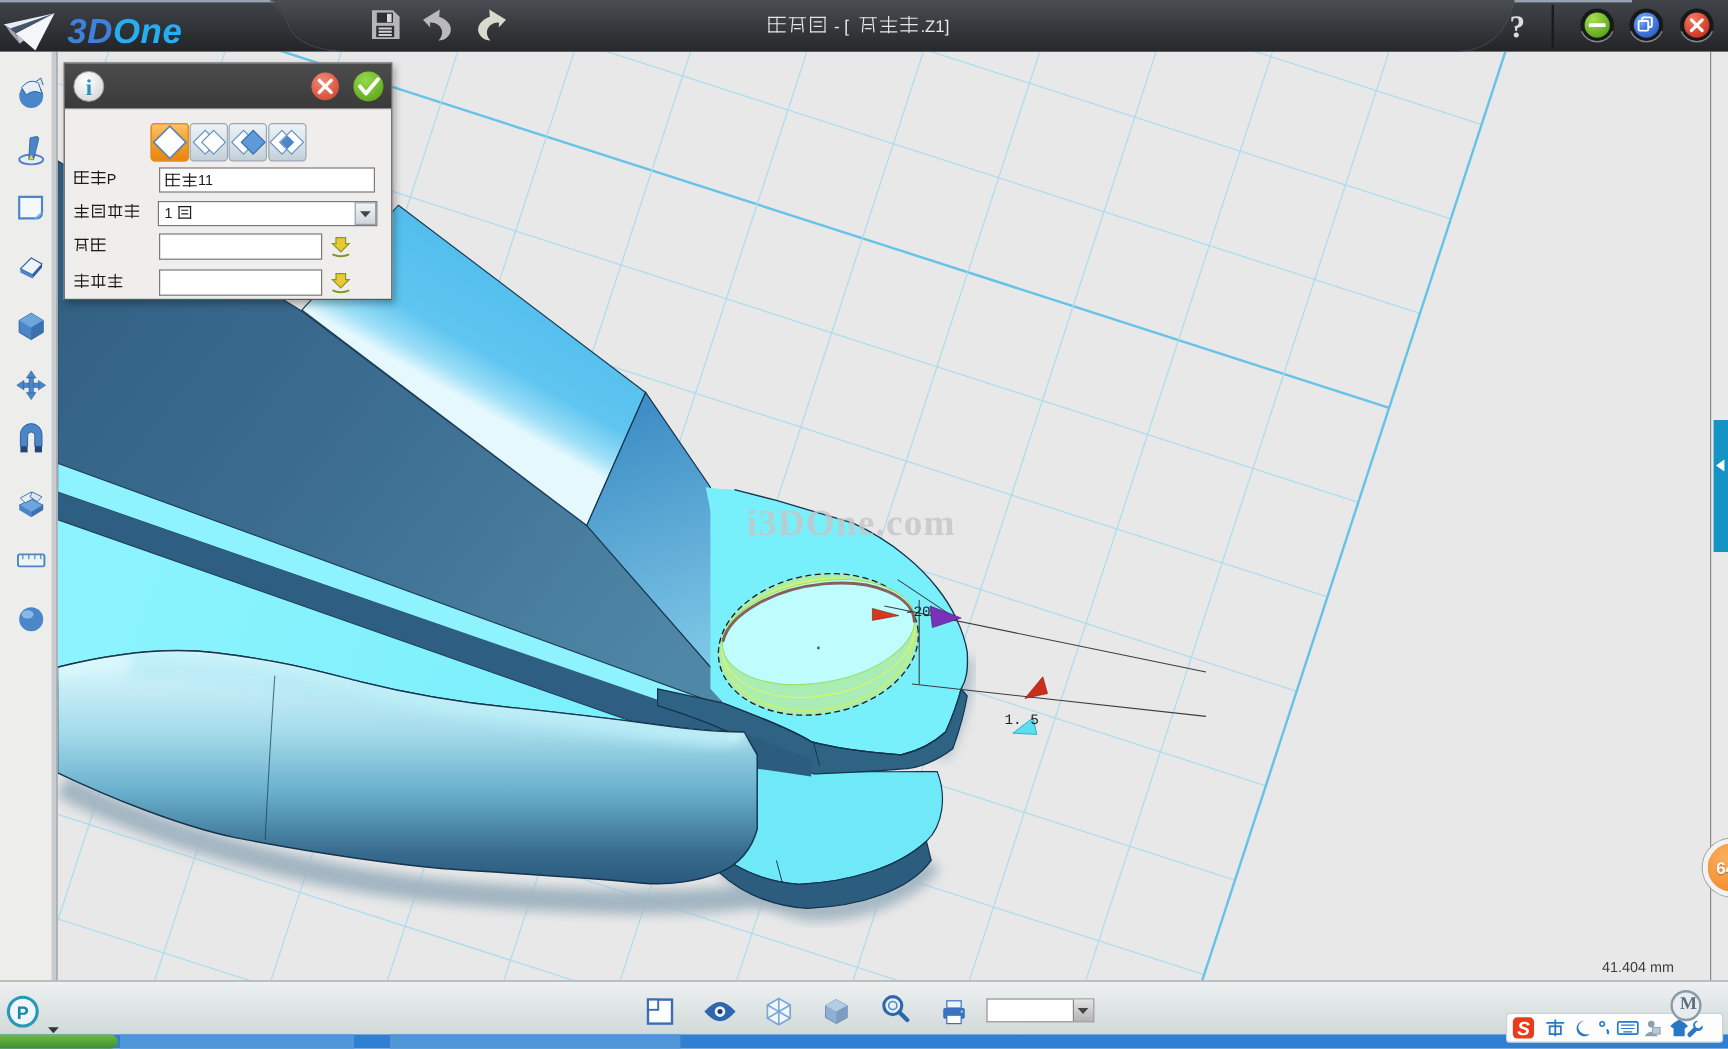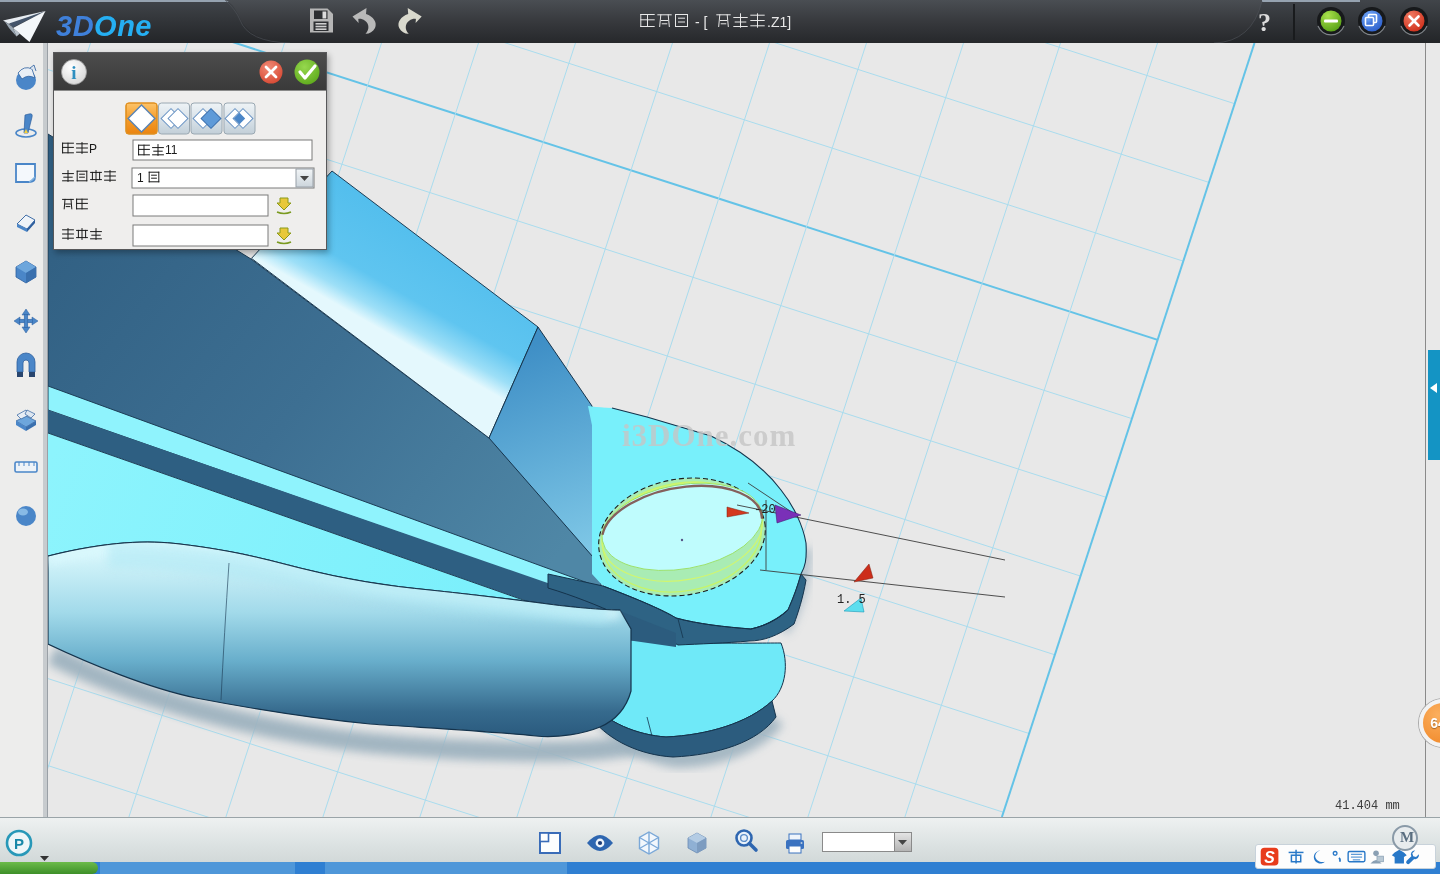--- a/index.html
+++ b/index.html
@@ -507,21 +507,21 @@
           <rect x="-6" y="3" width="12" height="7" fill="#fdfdfd" stroke="#3a72c0" stroke-width="1"></rect>
           <circle cx="6.5" cy="0" r="1" fill="#bcd"></circle>
         </g>
       </g>
     </svg>
     <div class="abs" style="left:822px;top:832px;width:90px;height:20px;background:#fff;border:1px solid #8a8a8a"></div>
     <div class="abs" style="left:894px;top:833px;width:17px;height:18px;background:linear-gradient(#e4e4e4,#b4b4b4);border-left:1px solid #888"></div>
     <svg class="abs" style="left:894px;top:833px" width="17" height="18">
       <polygon points="4,7 13,7 8.5,12" fill="#444"></polygon>
     </svg>
-    <div class="abs" style="left:1335px;top:799px;font-family:Liberation Mono, monospace;font-size:12px;color:#3c3c3c">41.404 mm</div>
+    <div class="abs" style="left:1335px;top:799px;font-family:Liberation Sans, sans-serif;font-size:12px;color:#3c3c3c">41.404 mm</div>
     <div class="abs" style="left:1255px;top:844px;width:181px;height:25px;background:#fdfdfd;border:1px solid #c8d2da;border-radius:3px;z-index:4"></div>
     <svg class="abs" style="left:1255px;top:844px;z-index:5" width="181" height="25">
       <g transform="translate(2,1) scale(0.93)">
 <rect x="4" y="3" width="19" height="19" rx="4" fill="#e83c1c"></rect>
 <text x="13.5" y="19" text-anchor="middle" font-size="17" font-weight="bold" fill="#fff" font-style="italic">S</text>
 <g stroke="#2878c8" stroke-width="1.6" fill="none">
 <line x1="34" y1="8" x2="50" y2="8"></line>
           <line x1="42" y1="5" x2="42" y2="20"></line>
           <rect x="37" y="11" width="10" height="7"></rect>
 </g>

